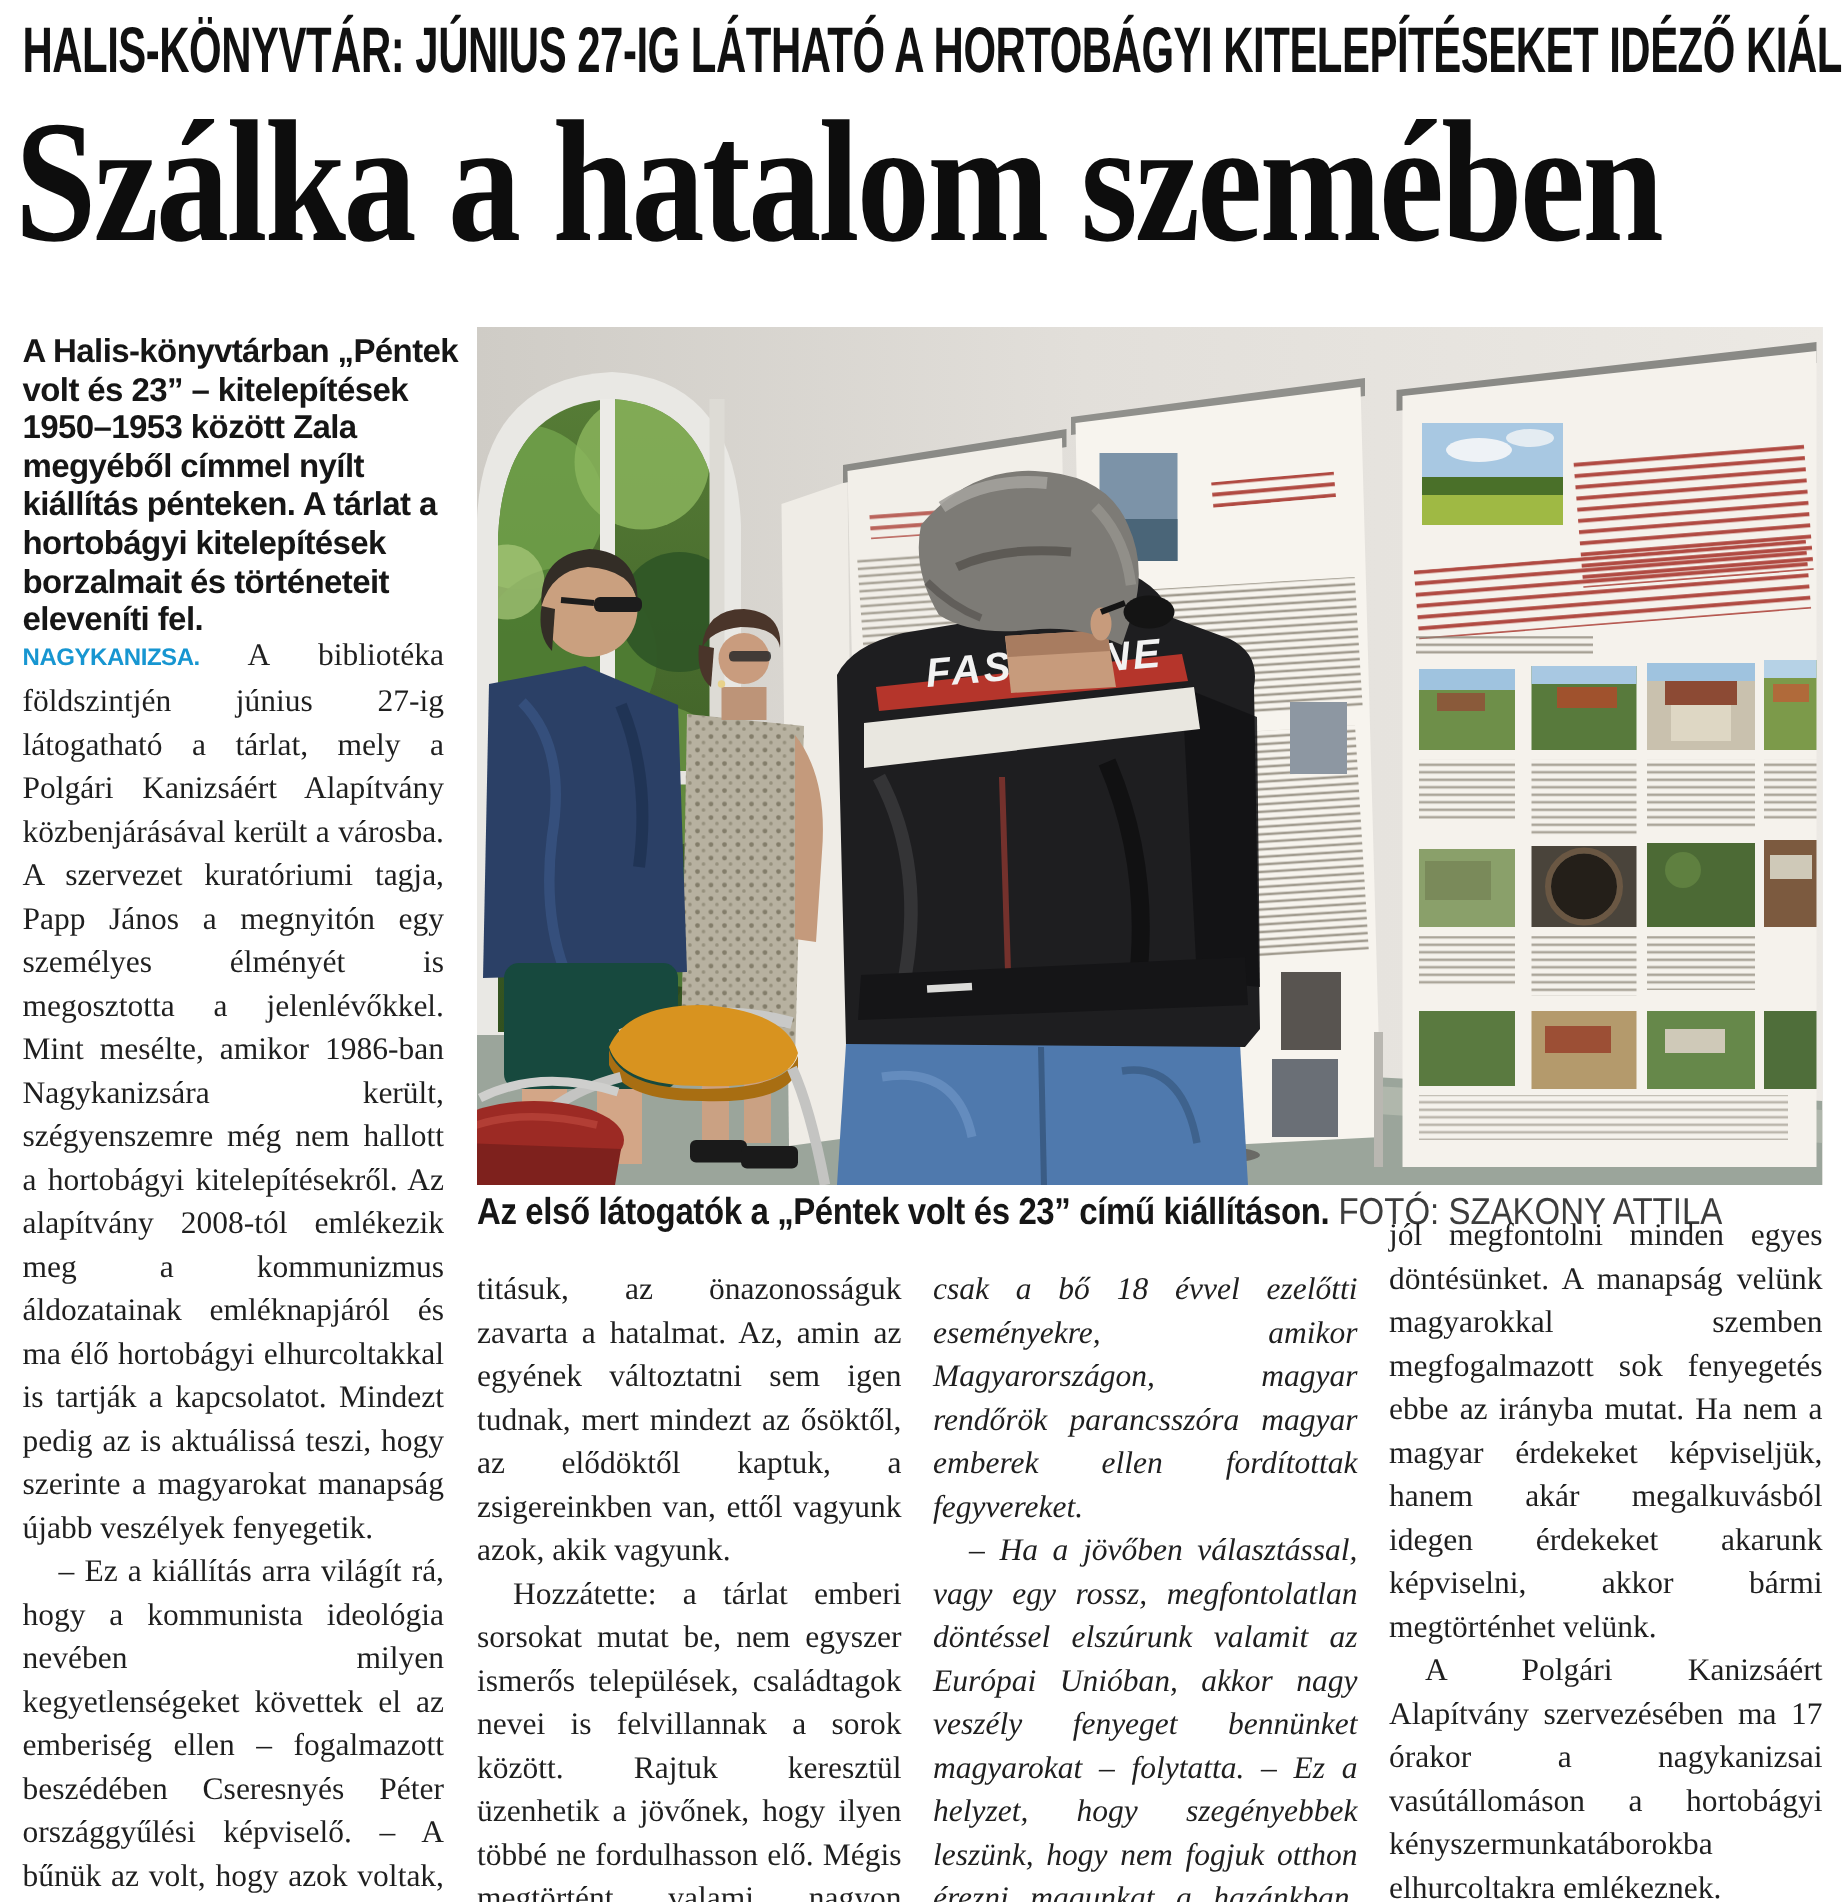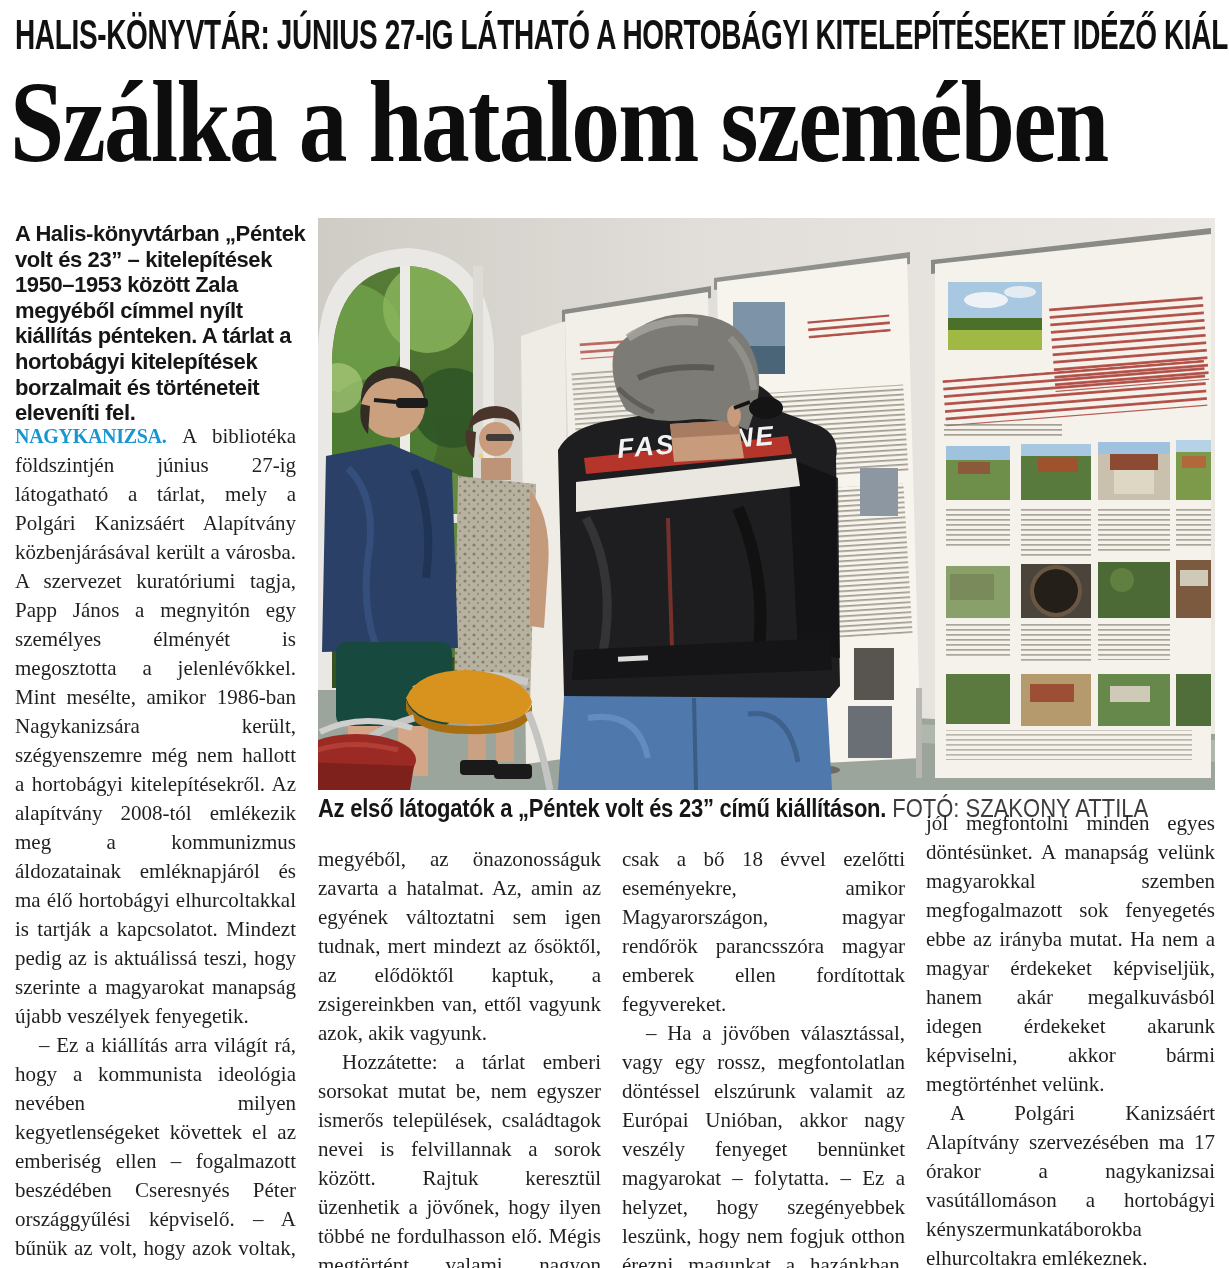--- a/index.html
+++ b/index.html
@@ -14,24 +14,24 @@
        font-size:116px;letter-spacing:-2px;color:#0d0d0d;
        transform:scaleX(.84);transform-origin:0 0;}
   .lead{position:absolute;left:15px;top:221px;width:294px;
        font-family:"Liberation Sans","DejaVu Sans",sans-serif;font-weight:700;
        font-size:22px;line-height:25.6px;letter-spacing:-0.4px;color:#161616;}
   .col{position:absolute;text-align:justify;font-size:21px;line-height:29px;}
   .col p{margin:0;}
   .col p.ind{text-indent:24px;}
   #col1{left:15px;top:422px;width:281px;height:846px;}
   #col2{left:318px;top:845px;width:283px;height:423px;}
-  #col3{left:622px;top:845px;width:283px;height:423px;}
+  #col3{left:622px;top:845px;width:283px;height:423px;font-style:italic;}
   #col4{left:926px;top:809px;width:289px;height:423px;}
-  .dateline{font-family:Liberation Serif, serif;font-weight:700;
-       font-size:20px;color:var(--blue,#1796d1);letter-spacing:-0.3px;}
+  .dateline{font-family:Liberation Sans, sans-serif;font-weight:700;
+       font-size:16px;color:var(--blue,#1796d1);letter-spacing:-0.3px;}
   .photo{position:absolute;left:318px;top:218px;width:897px;height:572px;overflow:hidden;background:#d9d6d0;}
   .photo svg{display:block;width:897px;height:572px;}
   .caption{position:absolute;left:318px;top:794px;white-space:nowrap;
        transform:scaleX(.88);transform-origin:0 0;
        font-family:"Liberation Sans","DejaVu Sans",sans-serif;font-size:25px;}
   .caption .cap-main{font-weight:700;color:#161616;letter-spacing:-0.3px;}
   .caption .cap-credit{font-weight:400;color:#3d3d3d;letter-spacing:0;}
 </style>
 </head>
 <body>
@@ -256,21 +256,21 @@
       <path d="M432,184 L416,190" stroke="#141414" stroke-width="4"></path>
     </g>
   </svg>
 </div>
 
 <div class="caption">
   <span class="cap-main">Az első látogatók a „Péntek volt és 23” című kiállításon.</span><span class="cap-credit"> FOTÓ: SZAKONY ATTILA</span>
 </div>
 
 <div class="col" id="col2">
-    <p class="">megyéből, az önazonosságuk zavarta a hatalmat. Az, amin az egyének változtatni sem igen tudnak, mert mindezt az ősöktől, az elődöktől kaptuk, a zsigereinkben van, ettől vagyunk azok, akik vagyunk.</p>
+    <p class="">titásuk, az önazonosságuk zavarta a hatalmat. Az, amin az egyének változtatni sem igen tudnak, mert mindezt az ősöktől, az elődöktől kaptuk, a zsigereinkben van, ettől vagyunk azok, akik vagyunk.</p>
     <p class="ind">Hozzátette: a tárlat emberi sorsokat mutat be, nem egyszer ismerős települések, családtagok nevei is felvillannak a sorok között. Rajtuk keresztül üzenhetik a jövőnek, hogy ilyen többé ne fordulhasson elő. Mégis megtörtént valami nagyon hasonló. Emlékezzünk</p>
   </div>
 <div class="col" id="col3">
     <p class="">csak a bő 18 évvel ezelőtti eseményekre, amikor Magyarországon, magyar rendőrök parancsszóra magyar emberek ellen fordítottak fegyvereket.</p>
     <p class="ind">– Ha a jövőben választással, vagy egy rossz, megfontolatlan döntéssel elszúrunk valamit az Európai Unióban, akkor nagy veszély fenyeget bennünket magyarokat – folytatta. – Ez a helyzet, hogy szegényebbek leszünk, hogy nem fogjuk otthon érezni magunkat a hazánkban, úgy ahogy eddig tettük. Ezért kell jól átgondolni,</p>
   </div>
 <div class="col" id="col4">
     <p class="">jól megfontolni minden egyes döntésünket. A manapság velünk magyarokkal szemben megfogalmazott sok fenyegetés ebbe az irányba mutat. Ha nem a magyar érdekeket képviseljük, hanem akár megalkuvásból idegen érdekeket akarunk képviselni, akkor bármi megtörténhet velünk.</p>
     <p class="ind">A Polgári Kanizsáért Alapítvány szervezésében ma 17 órakor a nagykanizsai vasútállomáson a hortobágyi kényszermunkatáborokba elhurcoltakra emlékeznek.</p>
   </div>

